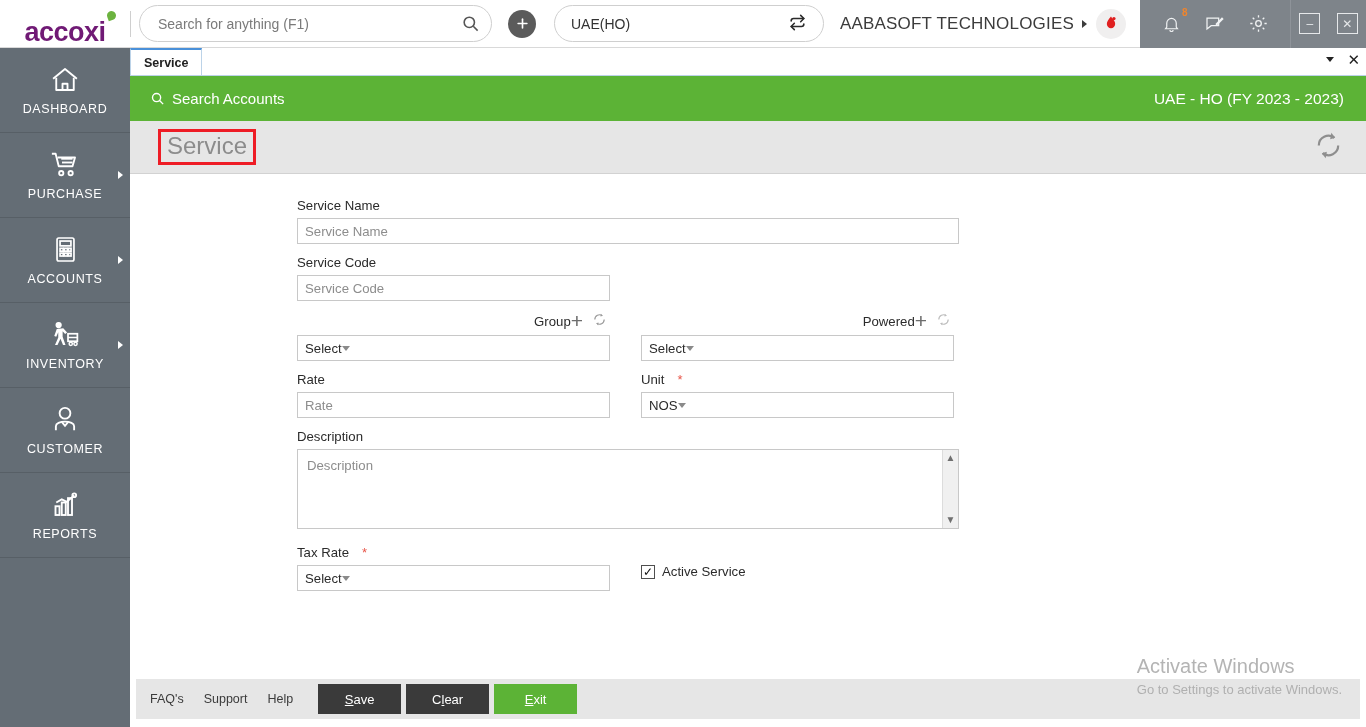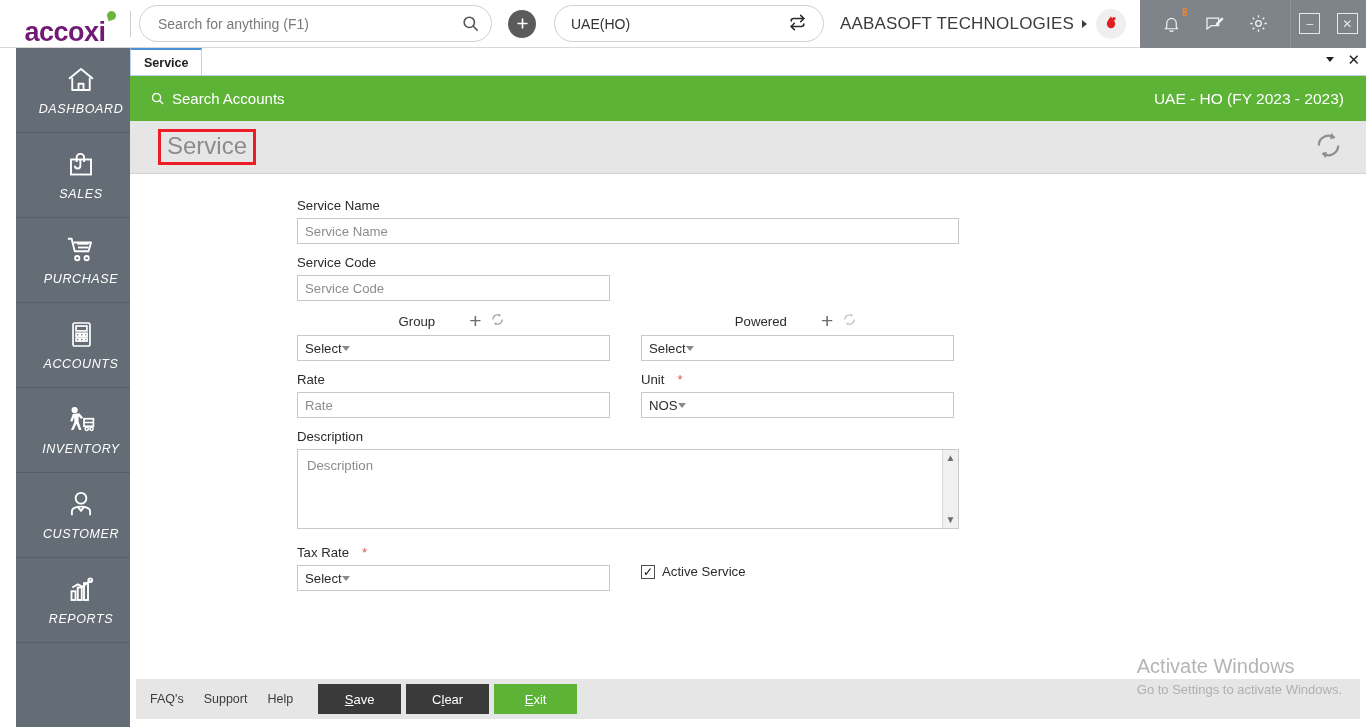--- a/index.html
+++ b/index.html
@@ -100,23 +100,22 @@
     font-size: 12px; cursor: pointer; line-height: 1;
   }
   .toolicon { position: relative; cursor: pointer; display:flex; align-items:center;}
   .badge {
     position: absolute; top: -7px; right: -7px;
     font-size: 10px; color: #f0852c; font-weight: bold;
   }
 
   
   .sidebar {
-    position: absolute; top: 48px; left: 16px; width: 130px; height: 679px;
+    position: absolute; top: 48px; left: 0; width: 130px; height: 679px;
     background: #646d75;
-    font-style: italic;
   }
   .side-item {
     position: relative; height: 85px;
     border-bottom: 1px solid #575f66;
     display: flex; flex-direction: column;
     align-items: center; justify-content: center;
     color: #ffffff; cursor: pointer;
   }
   .side-item .slabel {
     font-size: 12.5px; letter-spacing: 0.6px; margin-top: 7px;
@@ -211,21 +210,21 @@
     display: flex; align-items: center; justify-content: flex-start;
     padding: 0 7px; font-size: 13.2px; color: #2b2b2b; cursor: pointer;
   }
   .sel-caret {
     width: 0; height: 0;
     border-top: 5px solid #8a8a8a;
     border-left: 4px solid transparent;
     border-right: 4px solid transparent;
   }
   .label-with-actions {
-    display: flex; align-items: center; justify-content: center; gap: 34px;
+    display: flex; align-items: center; justify-content: flex-end;
   }
   .lbl-actions { display: flex; align-items: center; gap: 9px; padding-right: 3px; }
   .act-plus {
     font-size: 21px; color: #6d6d6d; line-height: 0.75; cursor: pointer; font-weight: 300;
   }
   .mb16 { margin-bottom: 16px; }
   .mb12 { margin-bottom: 11px; }
 
   .descwrap {
     width: 662px; height: 80px;
@@ -373,29 +372,20 @@
 
     <div class="side-item">
       <svg width="34" height="30" viewBox="0 0 24 24" fill="none" stroke="#fff" stroke-width="1.5" stroke-linejoin="round">
         <path d="M2.5 11L12 3.2 21.5 11"></path>
           <path d="M5 10.2V20h14v-9.8"></path>
         <path d="M10 20v-5h4v5"></path>
       </svg>
       <span class="slabel">DASHBOARD</span>
     </div>
 
-    <div class="side-item">
-      <svg width="30" height="31" viewBox="0 0 24 24" fill="none" stroke="#fff" stroke-width="1.5">
-        <rect x="4" y="8" width="16" height="12"></rect>
-        <path d="M8.5 10V6.5a3 3 0 0 1 6 0V10"></path>
-        <path d="M11.5 8v5a2.2 2.2 0 0 1-4.4 0"></path>
-      </svg>
-      <span class="slabel">SALES</span>
-      <span class="side-arrow"></span>
-    </div>
 
     <div class="side-item">
       <svg width="34" height="30" viewBox="0 0 24 24" fill="none" stroke="#fff" stroke-width="1.5" stroke-linejoin="round">
         <path d="M1.5 3h3l2.5 10h11l2-7H6.2"></path>
         <circle cx="9" cy="18.5" r="1.7"></circle>
           <circle cx="16.5" cy="18.5" r="1.7"></circle>
         <line x1="9" y1="7" x2="18" y2="7"></line>
           <line x1="9.6" y1="10" x2="18" y2="10"></line>
       </svg>
       <span class="slabel">PURCHASE</span>

